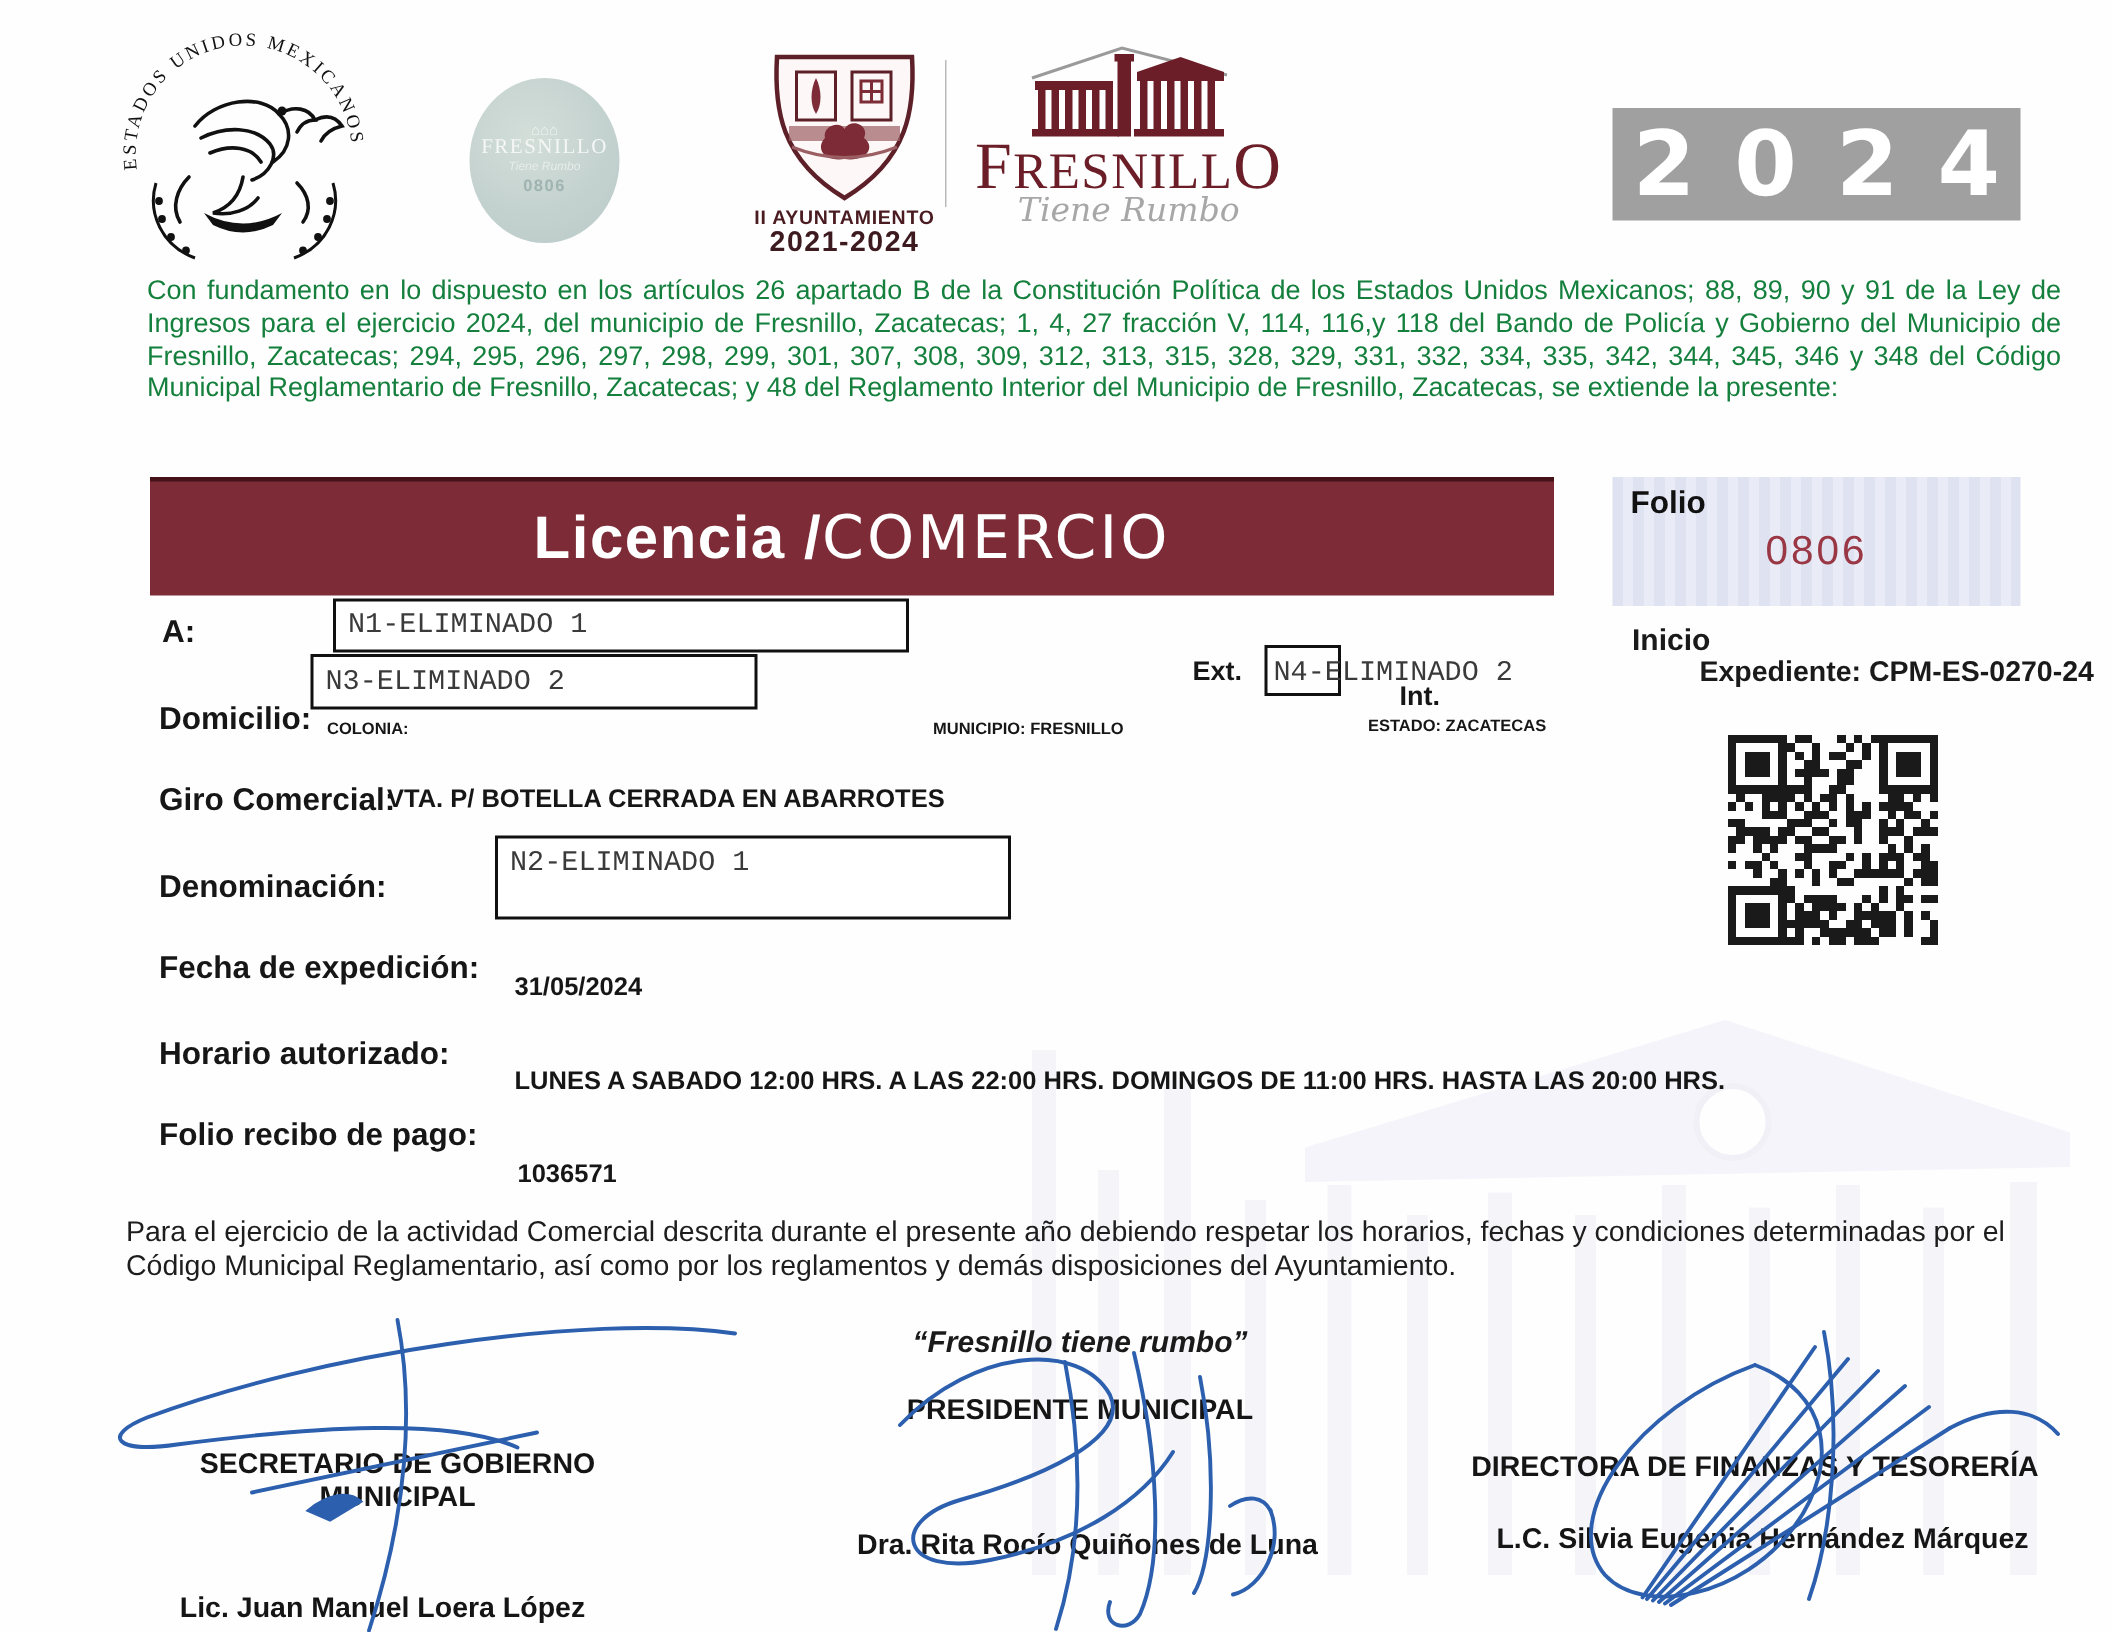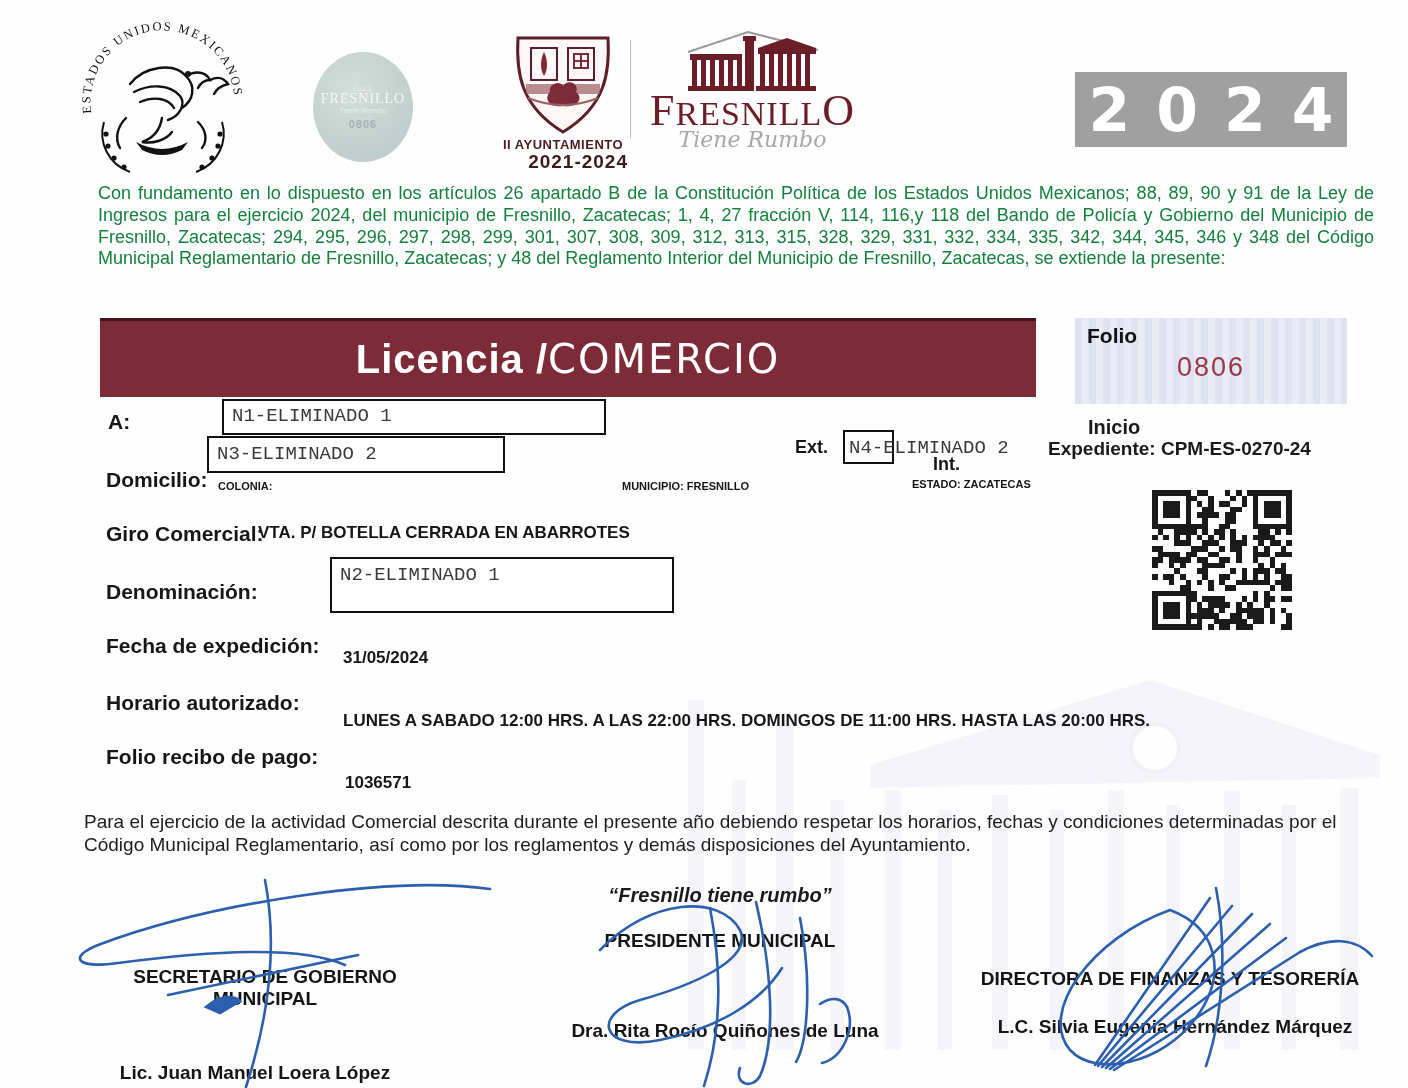--- a/index.html
+++ b/index.html
@@ -10,21 +10,21 @@
   #seal-svg{left:70px;top:22px;}
   #sticker{left:313px;top:52px;width:100px;height:110px;border-radius:50%;
            background:radial-gradient(circle at 40% 35%, #d3ded9 0%, #c4d2cf 55%, #b9cac8 100%);
            display:flex;flex-direction:column;align-items:center;justify-content:center;color:#ffffff;}
   #sticker .st-logo{font-family:"Liberation Serif",serif;font-size:14px;letter-spacing:1px;color:#f4f7f5;}
   #sticker .st-tag{font-style:italic;font-size:8px;color:#e6ece9;margin-top:-1px;}
   #sticker .st-num{font-size:11px;font-weight:bold;color:#9fb4b1;margin-top:3px;letter-spacing:1px;}
   #sticker .st-bldg{font-size:10px;color:#eef3f1;line-height:6px;}
   #crest{left:498px;top:32px;width:130px;text-align:center;}
   #crest .crest-cap{color:#4a1c22;font-weight:bold;font-size:13px;line-height:13px;margin-top:2px;letter-spacing:.5px;}
-  #crest .crest-years{color:#3d1a1f;font-size:19px;font-weight:bold;letter-spacing:1px;text-align:right;}
+  #crest .crest-years{color:#3d1a1f;font-size:19px;font-weight:bold;letter-spacing:1px;}
   #hdr-divider{left:630px;top:40px;width:1px;height:98px;background:#b9b9b9;}
   #logo-block{left:645px;top:30px;width:215px;text-align:center;}
   #logo-word{font-family:"Liberation Serif",serif;color:#6b1e27;font-size:34px;line-height:30px;letter-spacing:1px;}
   #logo-word .big{font-size:44px;}
   #logo-tag{font-family:"DejaVu Serif",serif;font-style:italic;color:#a7a7a7;font-size:22px;margin-top:-2px;}
   #year-badge{left:1075px;top:72px;width:272px;height:75px;background:#a0a0a0;
               display:flex;align-items:center;justify-content:center;}
   #year-badge span{color:#ffffff;font-weight:bold;font-size:60px;letter-spacing:26px;padding-left:26px;
                    font-family:"DejaVu Sans",sans-serif;}
   
@@ -33,21 +33,21 @@
   #banner{left:100px;top:318px;width:936px;height:76px;background:#7d2b36;border-top:3px solid #451219;
           display:flex;align-items:center;justify-content:center;}
   #banner .t1{color:#fff;font-size:40px;font-weight:bold;letter-spacing:1px;}
   #banner .t2{color:#fff;font-size:40px;font-weight:400;letter-spacing:2px;
               font-family:"DejaVu Sans",sans-serif;}
   #folio-box{left:1075px;top:318px;width:272px;height:86px;
              background:repeating-linear-gradient(90deg,#dfe3f1 0 7px,#e9ebf6 7px 14px);}
   #folio-label{left:1087px;top:324px;font-size:21px;font-weight:bold;color:#111;}
   #folio-value{left:1075px;top:352px;width:272px;text-align:center;font-size:27px;color:#9a3744;letter-spacing:2px;}
   #inicio-label{left:1088px;top:416px;font-size:20px;font-weight:bold;}
-  #expediente{left:1048px;top:438px;font-size:19px;font-weight:bold;}
+  #expediente{left:1133px;top:438px;font-size:19px;font-weight:bold;}
   
   .lbl{font-size:21px;font-weight:700;color:#161616;}
   .lbl-sm{font-size:11px;font-weight:bold;color:#161616;}
   .val-b{font-size:17px;font-weight:bold;color:#161616;}
   .redact-box{border:2px solid #101010;background:#fff;}
   .mono{font-family:"Liberation Mono","DejaVu Sans Mono",monospace;font-size:19px;color:#3a3a3a;}
   
   #qr{left:1152px;top:490px;width:140px;height:140px;}
   
   #terms{left:84px;top:810px;width:1282px;font-size:19px;line-height:23px;color:#1d1d1d;}

